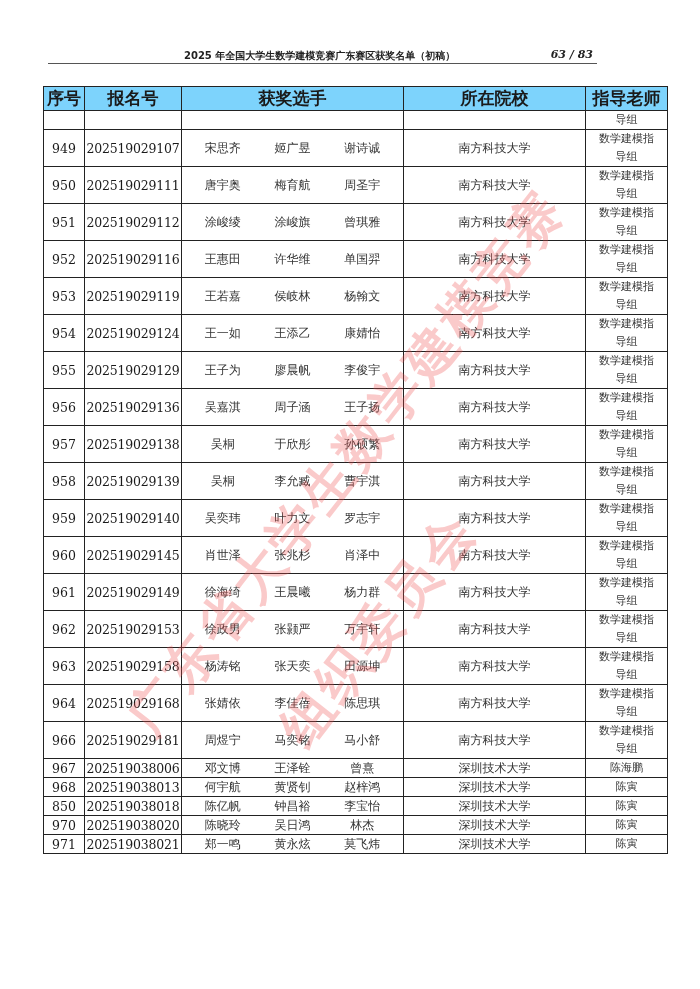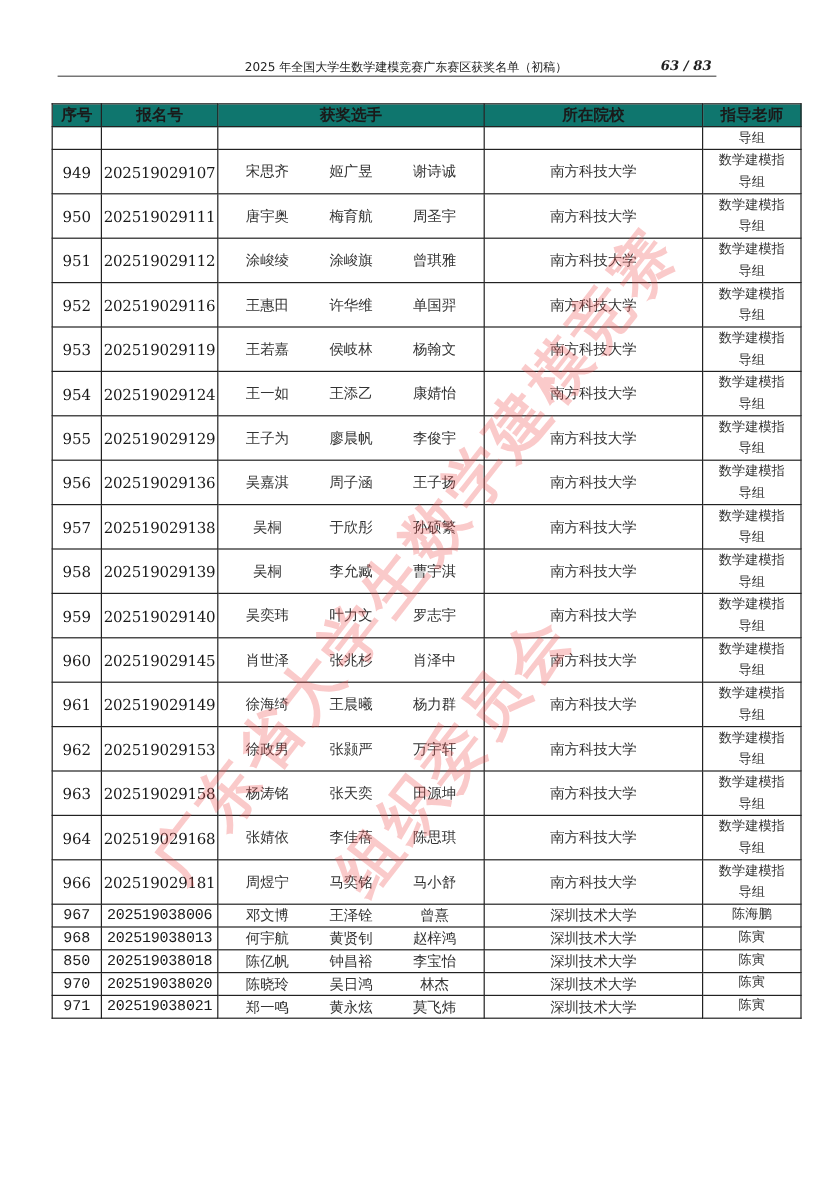--- a/index.html
+++ b/index.html
@@ -5,39 +5,39 @@
   html, body { margin: 0; padding: 0; }
   body {
     width: 700px; height: 989px; background: #ffffff; position: relative; overflow: hidden;
     font-family: "DejaVu Serif", "Liberation Serif", serif; color: #1a1a1a;
   }
   .page-header {
     position: absolute; left: 48px; top: 46px; width: 549px; height: 17px;
     border-bottom: 1.5px solid #555;
   }
   .page-title {
-    position: absolute; left: 156px; top: 3px; font-size: 10px; font-weight: normal;
+    position: absolute; left: 136px; top: 3px; font-size: 10px; font-weight: bold;
     font-family: "DejaVu Sans", "Liberation Sans", sans-serif; white-space: nowrap; color: #222;
   }
   .page-number {
     position: absolute; right: 4px; top: 2px; font-size: 11px; font-weight: bold; color: #222; font-style: italic;
   }
   table.awards {
     position: absolute; left: 43px; top: 86px; width: 624px;
     border-collapse: collapse; table-layout: fixed; font-size: 12.5px;
   }
   table.awards td, table.awards th {
     border: 1px solid #222; text-align: center; vertical-align: middle; padding: 0;
   }
   table.awards th {
-    height: 17px; background: #0f766e; font-weight: bold; font-size: 13px;
+    height: 17px; background: #7dd3fc; font-weight: bold; font-size: 17px;
     font-family: "DejaVu Sans", "Liberation Sans", sans-serif;
   }
   tr.tall td { height: 36px; }
-  tr.short td { height: 18px; font-family: Liberation Mono, monospace; }
+  tr.short td { height: 18px; }
   tr.cont td { height: 17px; }
   td.names { padding: 0; margin-top: 11px; }
   .names-inner { display: flex; justify-content: space-around; padding: 0 6px; }
   .names-inner span { width: 33%; text-align: center; }
   td.advisor { line-height: 18px; font-size: 11px; }
   td.regno { letter-spacing: -0.2px; }
   .cjk { font-family: "DejaVu Sans", "Liberation Sans", sans-serif; font-size: 12px; color: #333; }
   .watermark {
     position: absolute; pointer-events: none; color: rgba(240, 80, 80, 0.30);
     font-family: "DejaVu Sans", "Liberation Sans", sans-serif; font-weight: bold;

